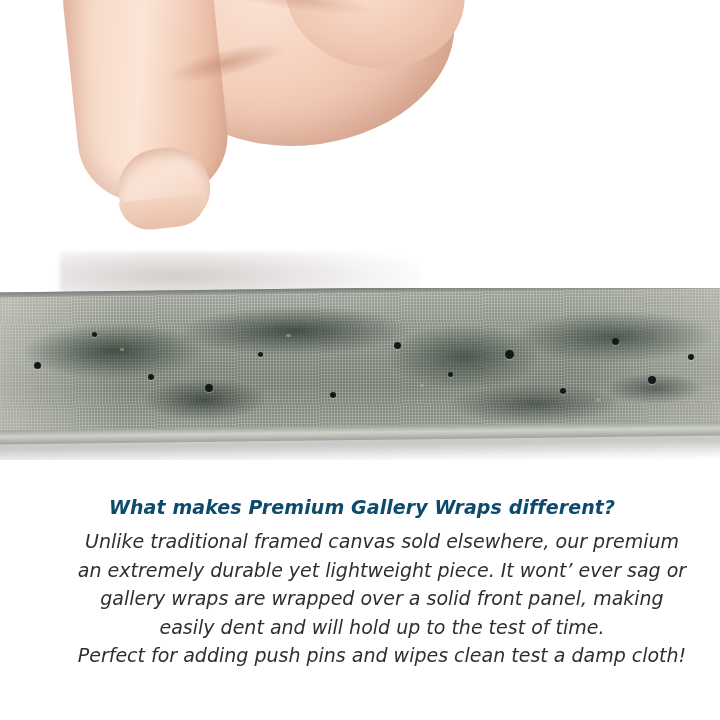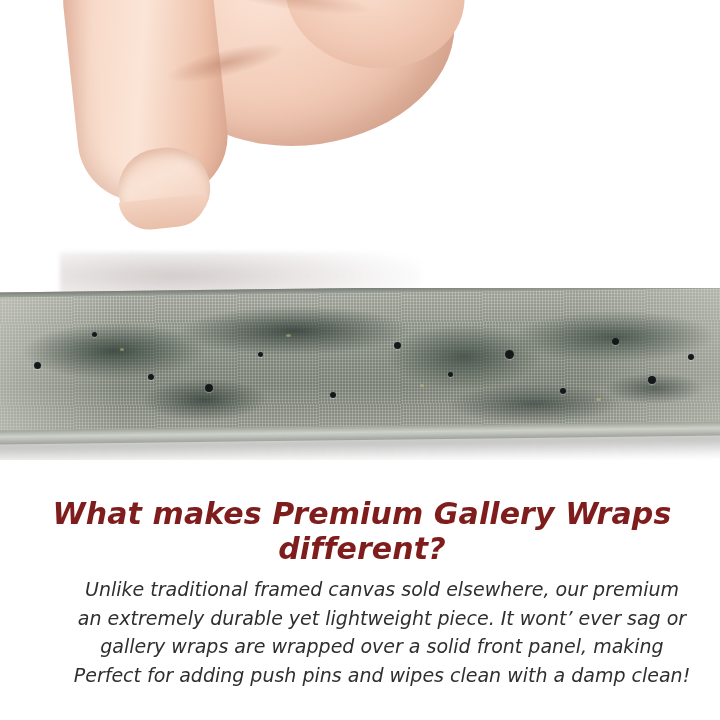--- a/index.html
+++ b/index.html
@@ -207,25 +207,25 @@
     position: absolute;
     left: 0;
     top: 496px;
     width: 720px;
     text-align: center;
     font-family: "DejaVu Sans", sans-serif;
     font-style: italic;
     color: #2e2e2e;
   }
   .headline {
-    font-size: 30px;
+    font-size: 19px;
     font-weight: bold;
     letter-spacing: 0.1px;
     margin: 0 0 9px 4px;
-    color: #7f1d1d;
+    color: #0c4a6e;
   }
   .body-lines {
     font-size: 19px;
     line-height: 28.5px;
     color: #2f2f2f;
     margin-left: 44px;
   }
   .body-lines .line {
     display: block;
     white-space: nowrap;
@@ -275,17 +275,18 @@
     <div class="canvas-bottom-lip"></div>
     <div class="canvas-shadow"></div>
   </div>
 
   <div class="text-block">
     <div class="headline">What makes Premium Gallery Wraps different?</div>
     <div class="body-lines">
       <span class="line">Unlike traditional framed canvas sold elsewhere, our premium</span>
       <span class="line">an extremely durable yet lightweight piece. It wont’ ever sag or</span>
       <span class="line">gallery wraps are wrapped over a solid front panel, making</span>
-      <span class="line">Perfect for adding push pins and wipes clean with a damp clean!</span>
+      <span class="line">easily dent and will hold up to the test of time.</span>
+      <span class="line">Perfect for adding push pins and wipes clean test a damp cloth!</span>
     </div>
   </div>
 
 </div>
 
 </body></html>

